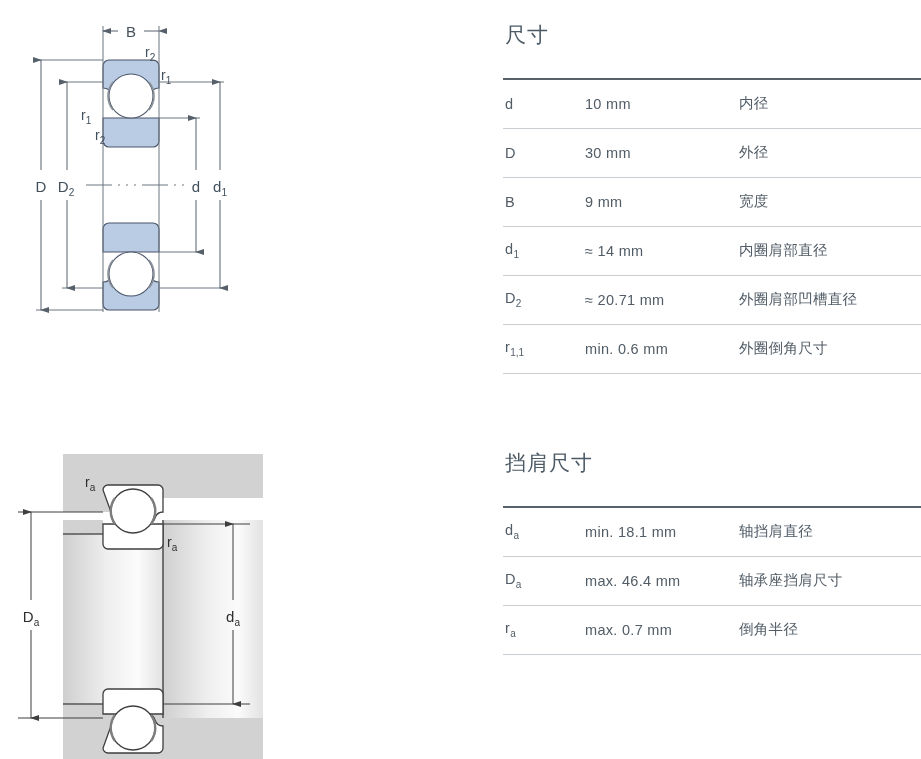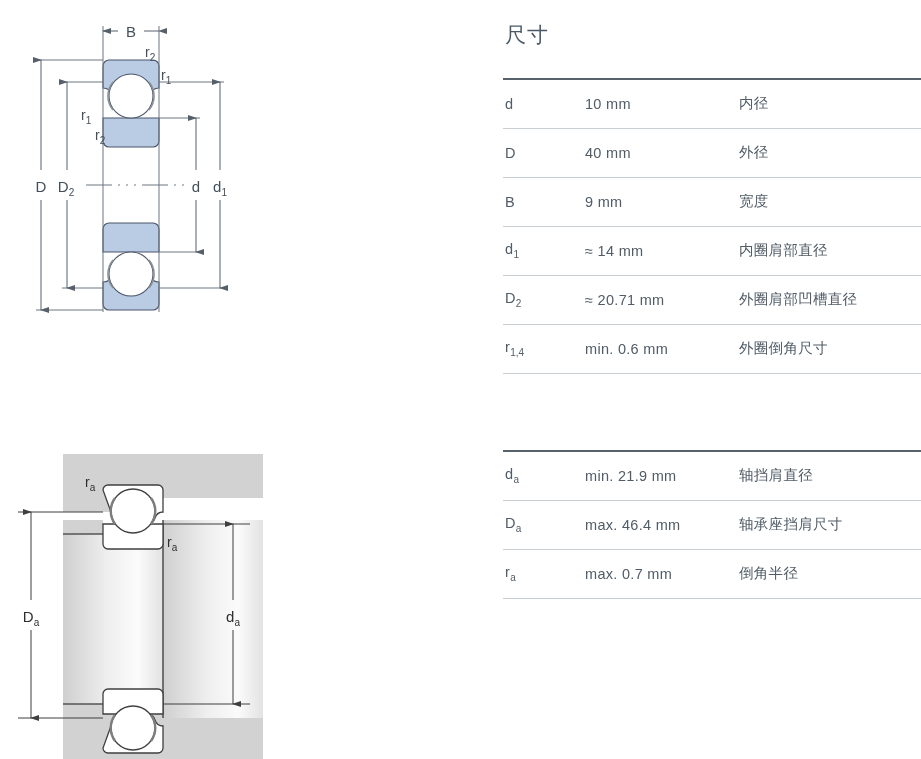--- a/index.html
+++ b/index.html
@@ -256,53 +256,54 @@
       <h2 class="spec-title">尺寸</h2>
       <table class="spec-table">
         <tbody>
             <tr class="spec-row">
               <td class="col-symbol">d</td>
               <td class="col-value">10 mm</td>
               <td class="col-desc">内径</td>
             </tr>
             <tr class="spec-row">
               <td class="col-symbol">D</td>
-              <td class="col-value">40 mm</td>
+              <td class="col-value">30 mm</td>
               <td class="col-desc">外径</td>
             </tr>
             <tr class="spec-row">
               <td class="col-symbol">B</td>
               <td class="col-value">9 mm</td>
               <td class="col-desc">宽度</td>
             </tr>
             <tr class="spec-row">
               <td class="col-symbol">d<span class="sub">1</span></td>
               <td class="col-value">≈ 14 mm</td>
               <td class="col-desc">内圈肩部直径</td>
             </tr>
             <tr class="spec-row">
               <td class="col-symbol">D<span class="sub">2</span></td>
               <td class="col-value">≈ 20.71 mm</td>
               <td class="col-desc">外圈肩部凹槽直径</td>
             </tr>
             <tr class="spec-row">
-              <td class="col-symbol">r<span class="sub">1,4</span></td>
+              <td class="col-symbol">r<span class="sub">1,1</span></td>
               <td class="col-value">min. 0.6 mm</td>
               <td class="col-desc">外圈倒角尺寸</td>
             </tr>
           </tbody>
       </table>
     </div>
 
     <div class="spec-block" id="spec-block-abutment">
+      <h2 class="spec-title">挡肩尺寸</h2>
       <table class="spec-table">
         <tbody>
             <tr class="spec-row">
               <td class="col-symbol">d<span class="sub">a</span></td>
-              <td class="col-value">min. 21.9 mm</td>
+              <td class="col-value">min. 18.1 mm</td>
               <td class="col-desc">轴挡肩直径</td>
             </tr>
             <tr class="spec-row">
               <td class="col-symbol">D<span class="sub">a</span></td>
               <td class="col-value">max. 46.4 mm</td>
               <td class="col-desc">轴承座挡肩尺寸</td>
             </tr>
             <tr class="spec-row">
               <td class="col-symbol">r<span class="sub">a</span></td>
               <td class="col-value">max. 0.7 mm</td>

